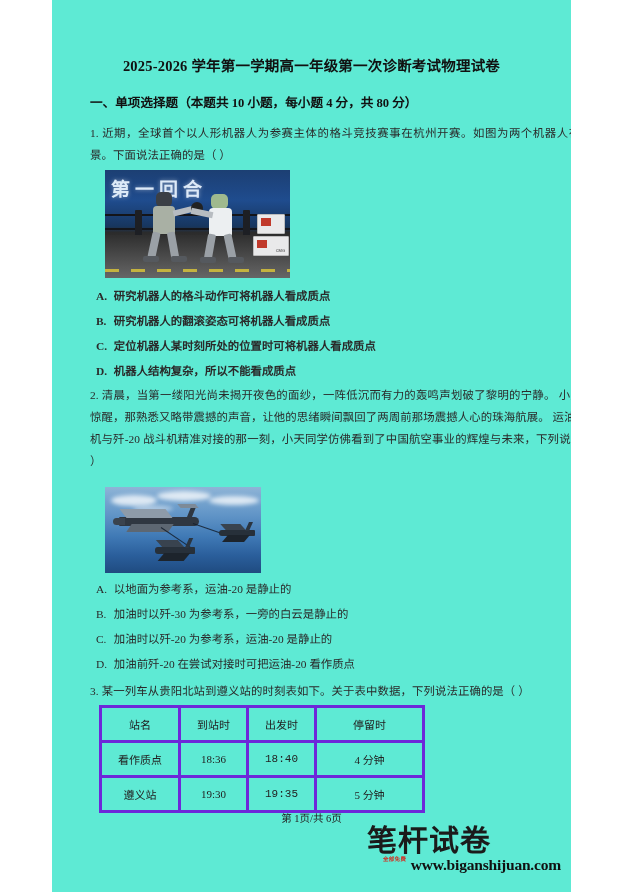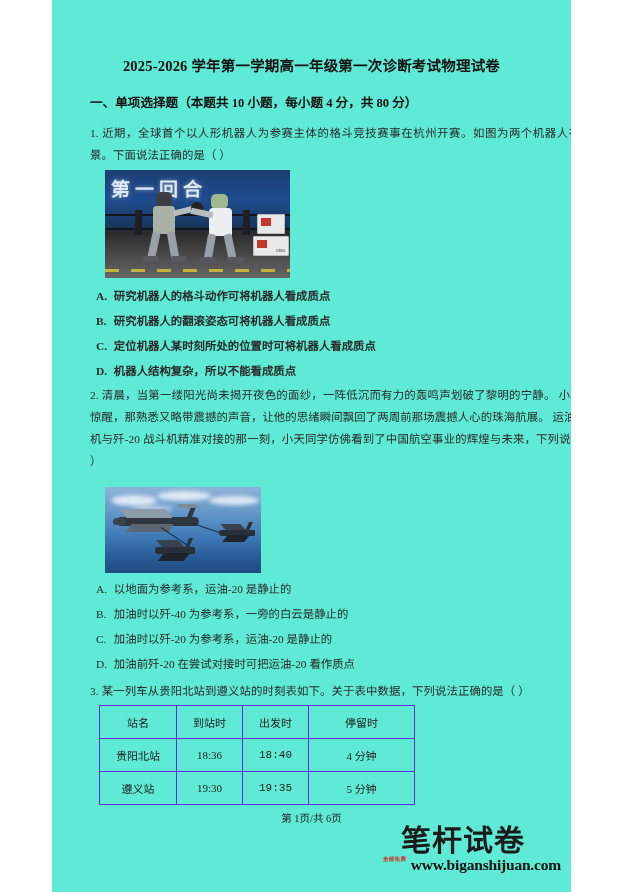--- a/index.html
+++ b/index.html
@@ -176,21 +176,21 @@
   
   .timetable {
     position: absolute;
     left: 47px;
     top: 705px;
     border-collapse: collapse;
     font-size: 11px;
     color: #222;
   }
   .timetable td {
-    border: 1px solid #6d28d9;
+    border: 3px solid #6d28d9;
     text-align: center;
     vertical-align: middle;
     height: 32px;
     padding: 0 4px;
     font-weight: normal;
   }
   .timetable .c0 { width: 68px; }
   .timetable .c1 { width: 57px; }
   .timetable .c2 { width: 57px; font-family: Liberation Mono, monospace; }
   .timetable .c3 { width: 97px; }
@@ -213,21 +213,21 @@
     text-align: center;
     user-select: none;
   }
   .wm-brand {
     font-family: "DejaVu Sans", sans-serif;
     font-size: 30px;
     font-weight: bold;
     color: #1b1b1b;
     letter-spacing: 1px;
     line-height: 1;
-    text-align: center;
+    text-align: left;
     padding-right: 4px;
   }
   .wm-row {
     position: relative;
     height: 22px;
   }
   .wm-badge {
     position: absolute;
     left: 16px;
     top: 1px;
@@ -347,21 +347,21 @@
     <div class="jt-fighter" style="left:82px; top:51px; width:4px; height:10px; transform:skewX(-24deg); background:#2b3540;"></div>
   </div>
 
   <div class="qblock" style="top:577px;">
     <div class="opt">
       <span class="olabel">A.</span>
       <span>以地面为参考系，运油-20 是静止的</span>
     </div>
     <div class="opt">
       <span class="olabel">B.</span>
-      <span>加油时以歼-40 为参考系，一旁的白云是静止的</span>
+      <span>加油时以歼-30 为参考系，一旁的白云是静止的</span>
     </div>
     <div class="opt">
       <span class="olabel">C.</span>
       <span>加油时以歼-20 为参考系，运油-20 是静止的</span>
     </div>
     <div class="opt">
       <span class="olabel">D.</span>
       <span>加油前歼-20 在尝试对接时可把运油-20 看作质点</span>
     </div>
   </div>
@@ -372,21 +372,21 @@
 
   <table class="timetable">
     <tbody>
       <tr>
         <td class="c0">站名</td>
         <td class="c1">到站时</td>
         <td class="c2">出发时</td>
         <td class="c3">停留时</td>
       </tr>
       <tr>
-        <td class="c0">贵阳北站</td>
+        <td class="c0">看作质点</td>
         <td class="c1">18:36</td>
         <td class="c2">18:40</td>
         <td class="c3">4 分钟</td>
       </tr>
       <tr>
         <td class="c0">遵义站</td>
         <td class="c1">19:30</td>
         <td class="c2">19:35</td>
         <td class="c3">5 分钟</td>
       </tr>

